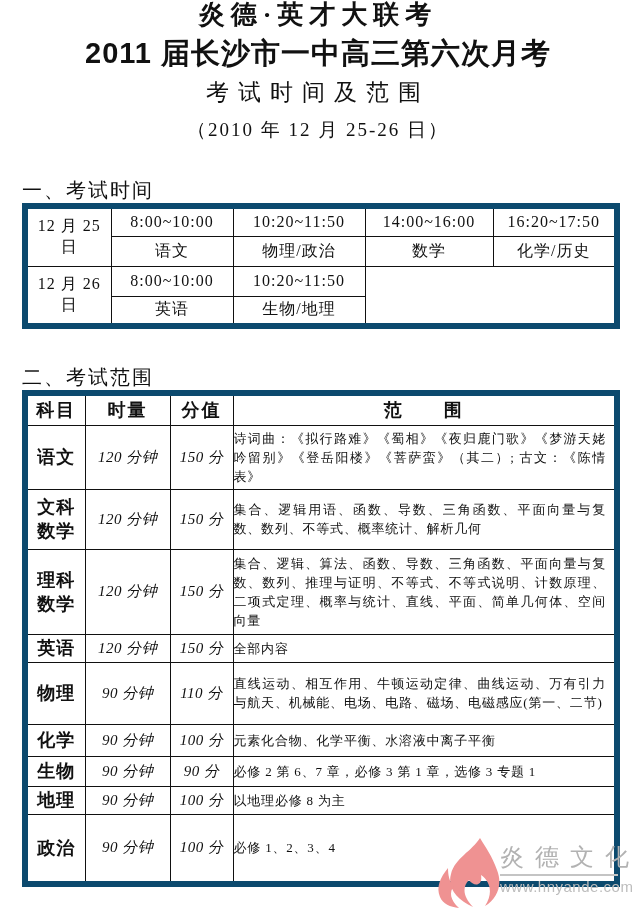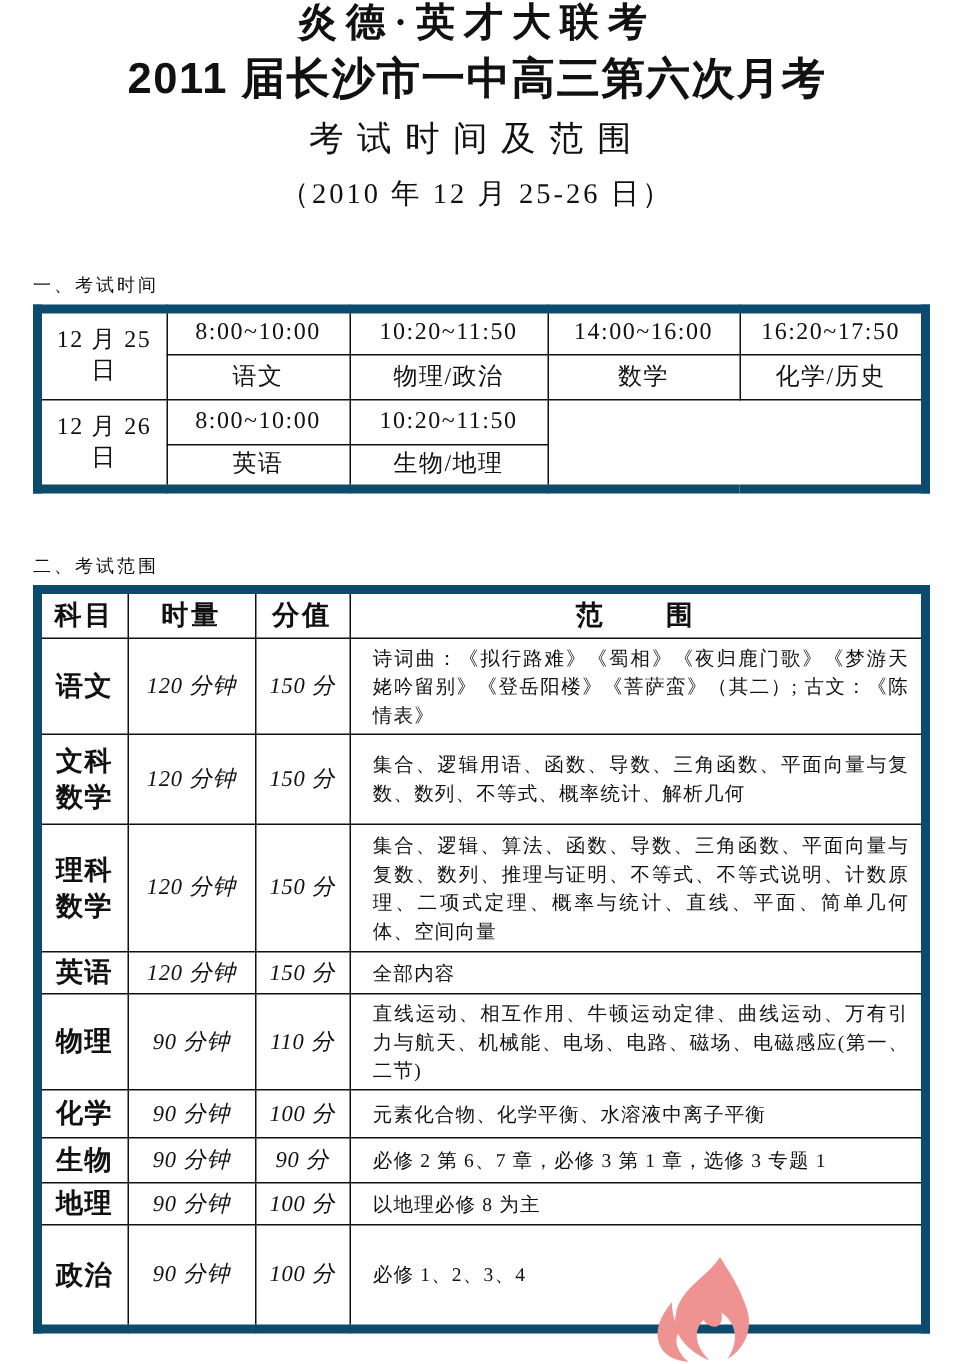--- a/index.html
+++ b/index.html
@@ -9,21 +9,21 @@
     background:#fff; color:#111; overflow:hidden;
     font-family:"Liberation Serif","DejaVu Serif",serif;
   }
   .center { text-align:center; }
   .brand-title { font-size:26px; line-height:30px; letter-spacing:6px; font-weight:600; }
   .main-title  { margin-top:6px; font-size:29px; line-height:34px; letter-spacing:1px;
                  font-family:"Liberation Sans","DejaVu Sans",sans-serif; font-weight:bold; }
   .sub-title   { margin-top:8px; font-size:23px; line-height:30px; letter-spacing:9px; }
   .date-line   { margin-top:10px; font-size:19px; line-height:24px; letter-spacing:2px; }
 
-  .section-heading { margin:38px 0 3px 22px; font-size:12px; line-height:20px; letter-spacing:2px; }
+  .section-heading { margin:38px 0 3px 22px; font-size:20px; line-height:20px; letter-spacing:2px; }
   .section-heading.second { }
 
   table { border-collapse:collapse; margin-left:22px; table-layout:fixed; }
   td, th { border:1px solid #111; text-align:center; vertical-align:middle; overflow:hidden; }
   table.schedule, table.scope { border:6px solid #0c4a6e; width:592px; }
 
   table.schedule td { font-size:16px; letter-spacing:1px; }
   table.schedule tr { height:30px; }
   table.schedule td.empty { background:#fff; }
 
@@ -32,21 +32,21 @@
     font-size:18px; font-weight:bold; letter-spacing:2px;
   }
   table.scope td.subject {
     font-family:"Liberation Sans","DejaVu Sans",sans-serif;
     font-size:18px; font-weight:bold; letter-spacing:1px; line-height:24px;
     padding:0 6px;
   }
   table.scope td.num { font-size:15px; letter-spacing:0.5px;font-style:italic; }
   table.scope td.range {
     text-align:left; font-size:13px; line-height:19px; letter-spacing:0.8px;
-    padding:3px 8px 3px 15px; text-align:justify;
+    padding:3px 8px 3px 0; text-align:justify;
   }
 
   .watermark { position:absolute; left:436px; top:834px; width:182px; display:flex; align-items:flex-start; z-index:3; }
   .wm-flame { flex:0 0 auto; margin-top:4px; }
   .wm-text { margin-left:0px; width:118px; }
   .wm-brand {
     font-family:"Liberation Sans","DejaVu Sans",sans-serif;
     color:#b2b2b2; font-size:24px; line-height:30px; letter-spacing:11px;
     white-space:nowrap; margin-top:8px;
   }
@@ -176,15 +176,20 @@
     </tbody>
   </table>
 
   <div class="watermark">
     <span class="wm-flame">
       <svg width="64" height="70" viewBox="0 0 64 70" aria-hidden="true">
         <path d="M44 0 C36 13 19 20 15 36 C11 50 21 62 37 69 C27 59 26 49 33 42 C38 49 47 48 45 37 C55 44 57 56 49 68 C61 61 67 47 61 32 C56 18 50 10 44 0 Z" fill="#ef9292"></path>
         <path d="M12 30 C4 40 0 49 4 59 C7 66 14 69 23 70 C14 62 13 54 18 48 C13 44 12 36 12 30 Z" fill="#ef9292"></path>
       </svg>
     </span>
+    <span class="wm-text">
+      <span class="wm-brand" style="display:block">炎德文化</span>
+      <span class="wm-rule" style="display:block"></span>
+      <span class="wm-url" style="display:block">www.hnyande.com</span>
+    </span>
   </div>
 
 </div>
 
 </body></html>

